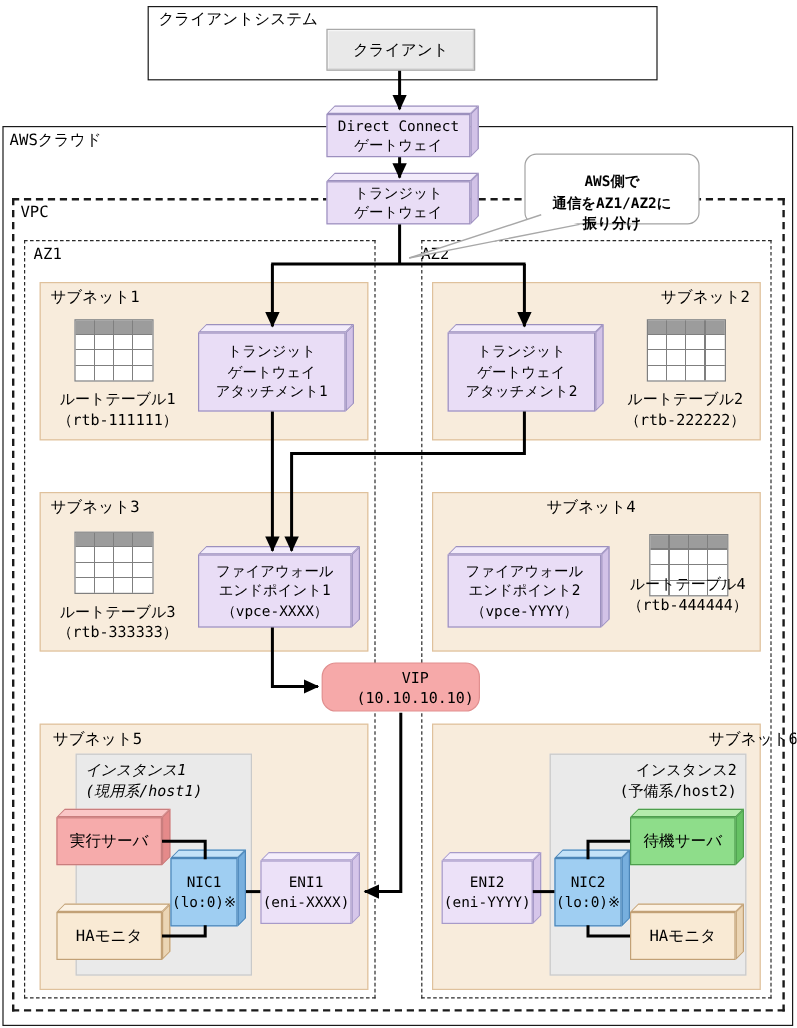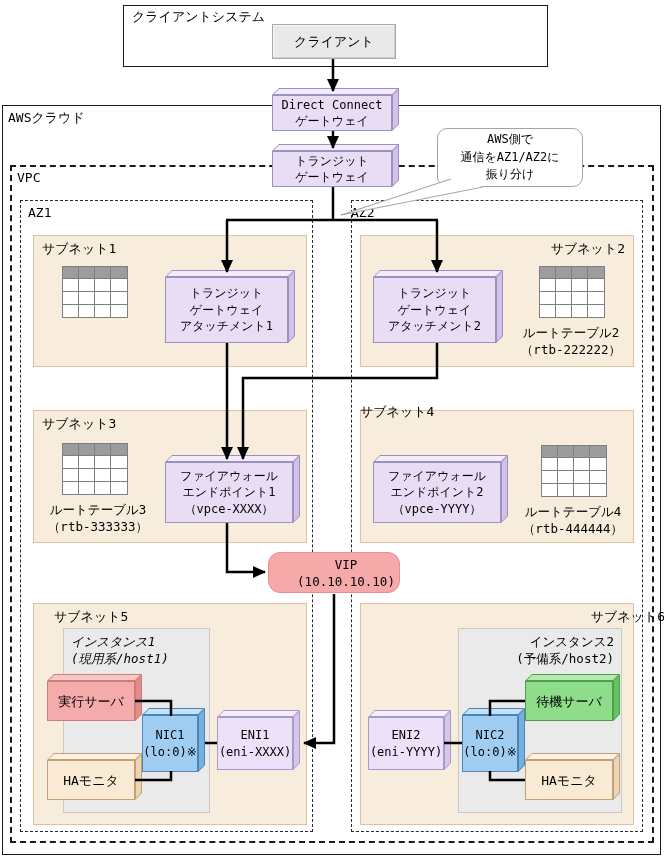--- a/index.html
+++ b/index.html
@@ -43,21 +43,21 @@
       linear-gradient(to bottom, #9c9c9c 0 11px, #7f7f7f 11px 12px, transparent 12px 24px,
                       #7f7f7f 24px 25px, transparent 25px 37px, #7f7f7f 37px 38px, transparent 38px),
       #fff;}
   .rtlabel{position:absolute;text-align:center;font-size:12.5px;line-height:17px;white-space:nowrap;}
   .rtlabel div{white-space:nowrap;}
   
   .vip{background:#f6a9a9;border:1px solid #e18f8f;border-radius:12px;text-align:center;
        font-size:12.5px;line-height:17px;padding-top:3px;padding-left:24px;}
   
   .callout{background:#ffffff;border:1px solid #a3a3a3;border-radius:10px;text-align:center;
-           font-size:12px;line-height:17.5px;padding-top:2px;}
+           font-size:12px;line-height:17.5px;padding-top:14px;font-weight:bold;}
   .overlay{position:absolute;left:0;top:0;pointer-events:none;}
 </style>
 </head>
 <body>
 
 <div class="stage">
 
   <div class="box solidbox" style="left:2px;top:105px;width:659px;height:750px;"></div>
   <div class="lbl" style="left:8px;top:110px;">AWSクラウド</div>
 
@@ -75,50 +75,54 @@
     <span>クライアント</span>
   </div>
 
   <div class="box subnet" style="left:33px;top:235px;width:274px;height:132px;"></div>
   <div class="subnet-lbl" style="left:42px;top:241px;">サブネット1</div>
   <div class="box subnet" style="left:360px;top:235px;width:274px;height:132px;"></div>
   <div class="subnet-lbl" style="left:360px;top:241px;width:265px;text-align:right;">サブネット2</div>
   <div class="box subnet" style="left:33px;top:410px;width:274px;height:133px;"></div>
   <div class="subnet-lbl" style="left:42px;top:416px;">サブネット3</div>
   <div class="box subnet" style="left:360px;top:410px;width:274px;height:133px;"></div>
-  <div class="subnet-lbl" style="left:360px;top:404px;width:265px;text-align:left;">サブネット4</div>
+  <div class="subnet-lbl" style="left:360px;top:416px;width:265px;text-align:center;">サブネット4</div>
   <div class="box subnet" style="left:33px;top:603px;width:274px;height:222px;"></div>
-  <div class="subnet-lbl" style="left:54px;top:609px;">サブネット5</div>
+  <div class="subnet-lbl" style="left:44px;top:609px;">サブネット5</div>
   <div class="box subnet" style="left:360px;top:603px;width:274px;height:222px;"></div>
   <div class="subnet-lbl" style="left:360px;top:609px;width:265px;text-align:right;margin-left:40px;">サブネット6</div>
 
   <div class="box instance" style="left:63px;top:628px;width:147px;height:185px;"></div>
   <div class="inst-lbl" style="left:71px;top:633px;font-style:italic;">
     <div>インスタンス1</div>
     <div>(現用系/host1)</div>
   </div>
   <div class="box instance" style="left:458px;top:628px;width:164px;height:185px;"></div>
   <div class="inst-lbl" style="left:458px;top:633px;width:156px;text-align:right;">
     <div>インスタンス2</div>
     <div>(予備系/host2)</div>
   </div>
 
   <div class="rticon" style="left:62px;top:266px;"></div>
+  <div class="rtlabel" style="left:33px;top:324px;width:130px;">
+    <div>ルートテーブル1</div>
+    <div>（rtb-111111）</div>
+  </div>
   <div class="rticon" style="left:539px;top:266px;"></div>
   <div class="rtlabel" style="left:506px;top:324px;width:130px;">
     <div>ルートテーブル2</div>
     <div>（rtb-222222）</div>
   </div>
   <div class="rticon" style="left:62px;top:443px;"></div>
   <div class="rtlabel" style="left:33px;top:501px;width:130px;">
     <div>ルートテーブル3</div>
     <div>（rtb-333333）</div>
   </div>
   <div class="rticon" style="left:541px;top:445px;"></div>
-  <div class="rtlabel" style="left:508px;top:503px;width:130px;">
+  <div class="rtlabel" style="left:508px;top:478px;width:130px;">
     <div>ルートテーブル4</div>
     <div>（rtb-444444）</div>
   </div>
 
   <div class="b3d purple" style="left:272px;top:88px;--w:120px;--h:36px;">
     <i class="tb"></i>
       <i class="sb"></i>
     <div class="face t12">
       <span>Direct Connect</span>
       <span>ゲートウェイ</span>

